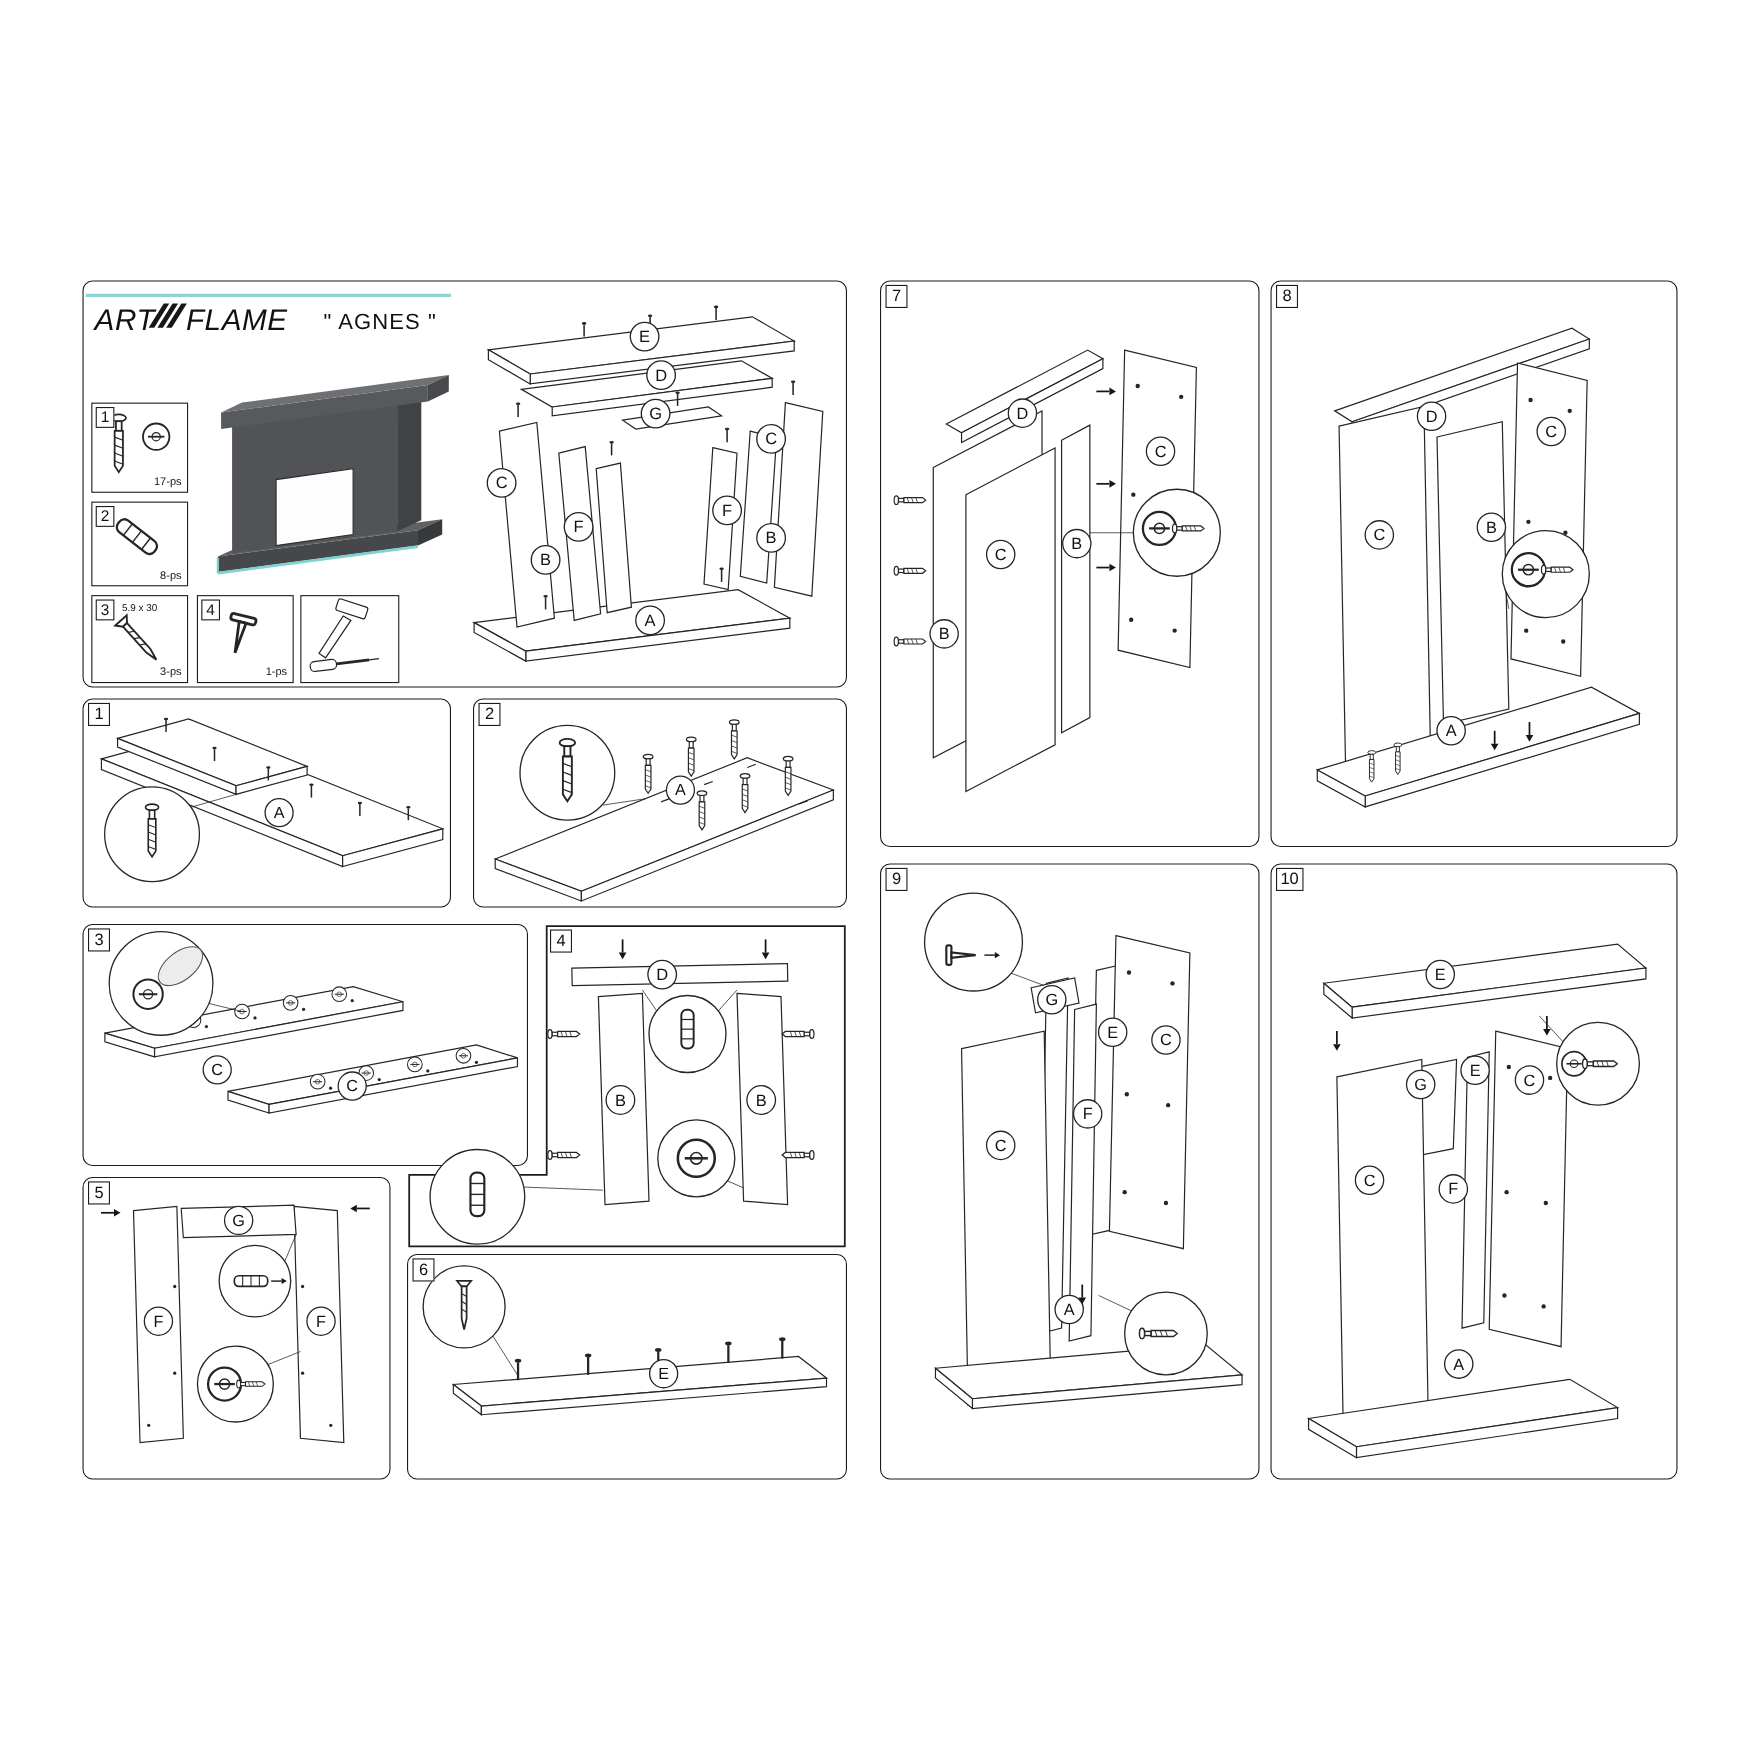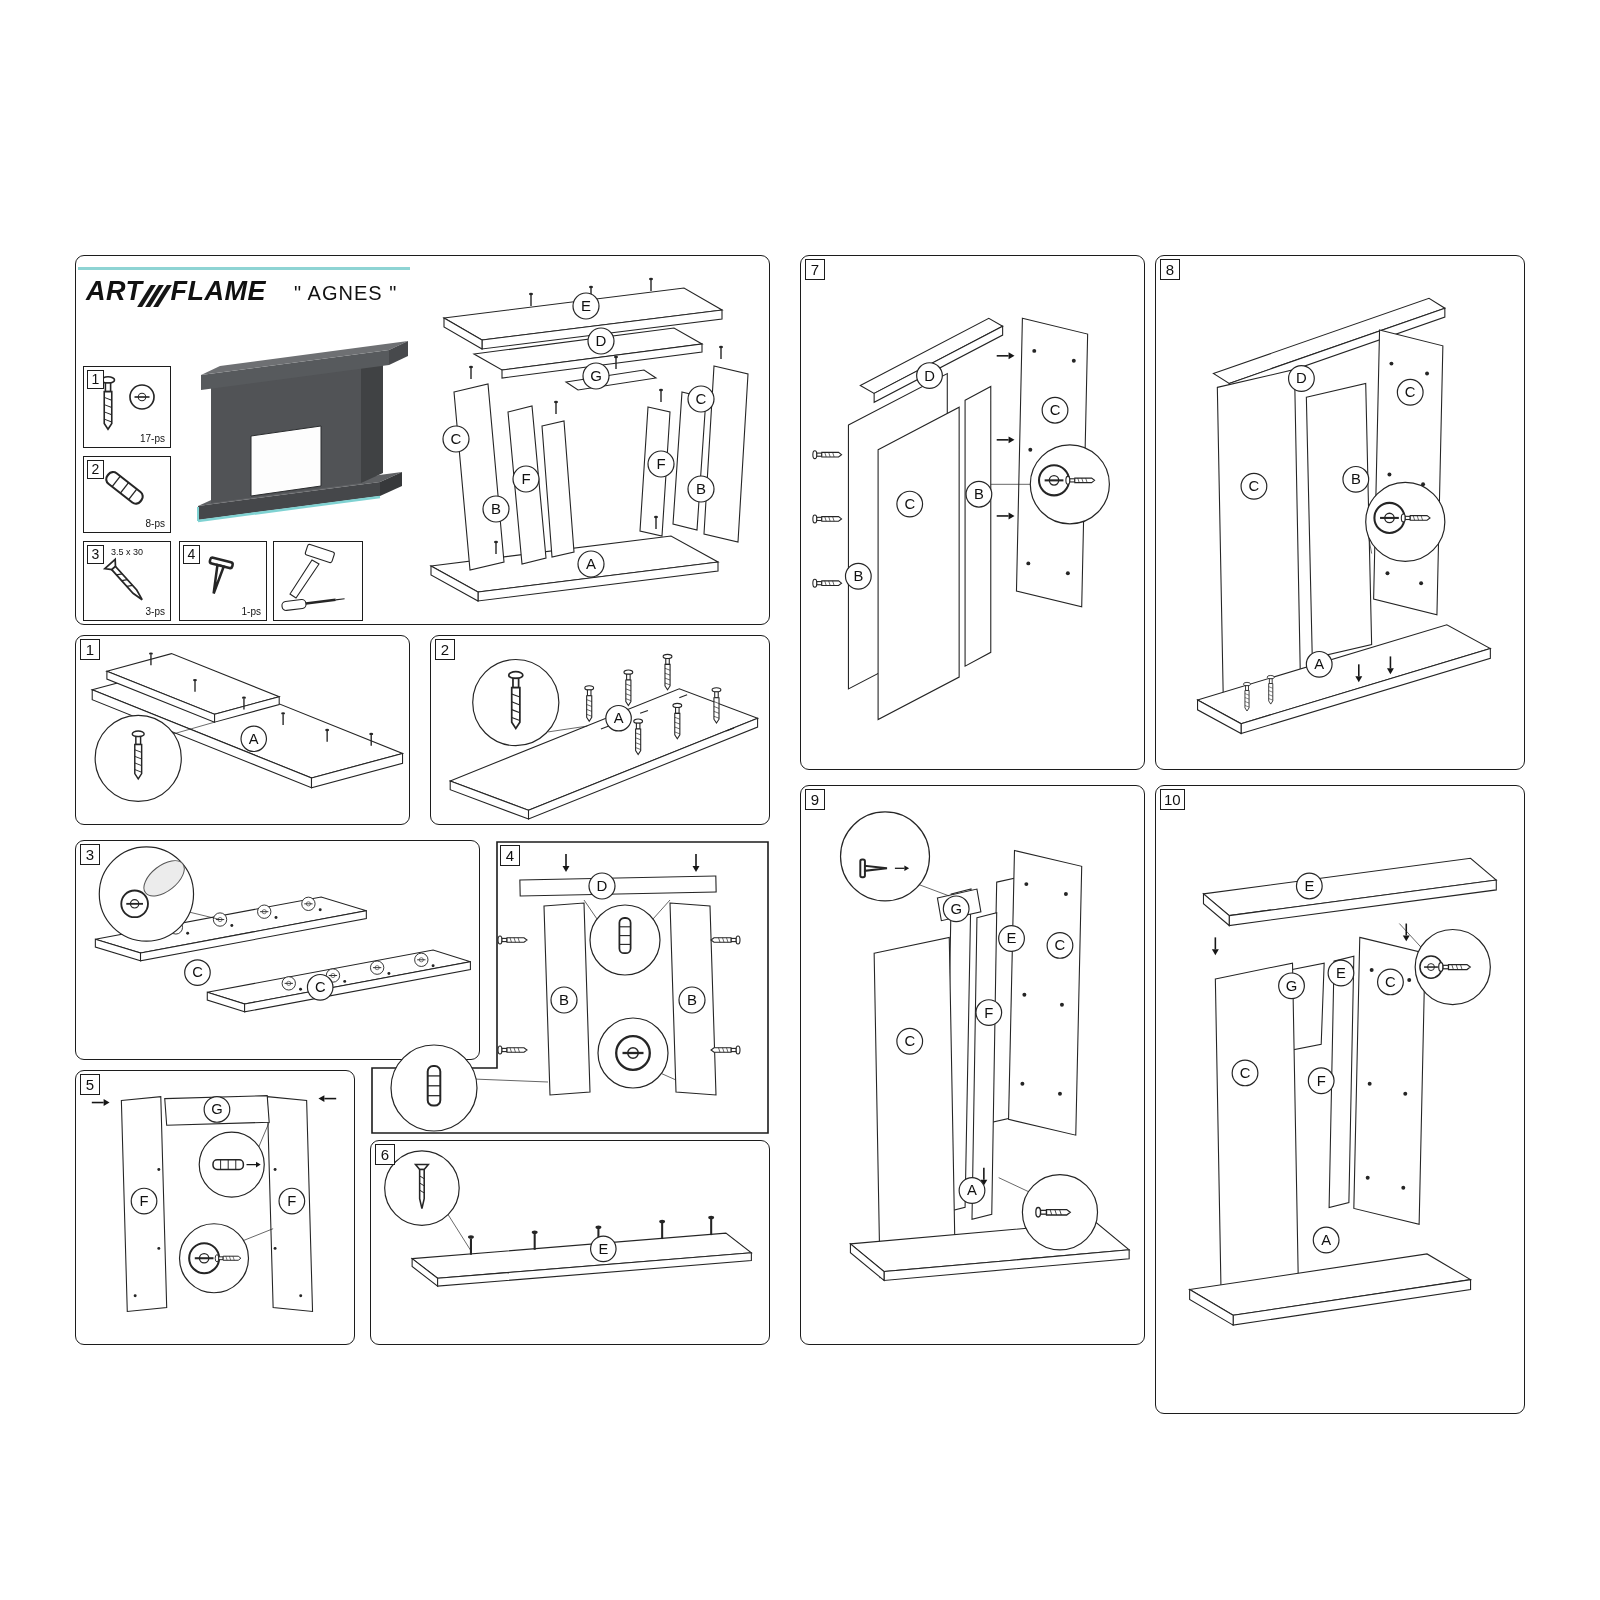--- a/index.html
+++ b/index.html
@@ -14,22 +14,22 @@
   svg text{font-family:"Liberation Sans",sans-serif;fill:#111}
   .p{stroke:#252525;stroke-width:1.1;fill:#fff}
   .pn{stroke:#252525;stroke-width:1.1;fill:none}
   .thin{stroke:#252525;stroke-width:.7;fill:none}
   .dk{fill:#252525}
   .det{stroke:#252525;stroke-width:1.2;fill:#fff}
   .lbl circle{stroke:#252525;stroke-width:1.2;fill:#fff}
   .lbl text{font-size:15px;text-anchor:middle}
   .thumb{fill:#ececec;stroke:#555;stroke-width:1}
   
-  .logo{position:absolute;left:10px;top:20px;display:flex;align-items:flex-end;
-        font-style:italic;font-weight:bold;font-size:27px;letter-spacing:.5px}
+  .logo{position:absolute;left:10px;top:20px;display:flex;align-items:flex-start;
+        font-style:italic;font-weight:normal;font-size:27px;letter-spacing:.5px}
   .slashes{display:inline-flex;margin:0 3px 0 1px}
   .slash{display:block;width:5px;height:22px;background:#161616;transform:skewX(-32deg);margin-right:3px}
   .product{position:absolute;left:218px;top:26px;font-size:20px;letter-spacing:1px}
   .cyan{position:absolute;left:2px;top:11px;width:332px;height:2.5px;background:#8ed4d4}
   .hwbox{position:absolute;border:1.4px solid #1c1c1c;background:#fff}
   .hwbox>svg{position:absolute;left:0;top:0;overflow:visible}
   .hwnum{position:absolute;top:3px;left:3px;border:1.2px solid #1c1c1c;background:#fff;
          font-size:14px;line-height:17px;min-width:17px;text-align:center;padding:0 2px;z-index:3}
   .hwqty{position:absolute;right:5px;bottom:3px;font-size:10px;z-index:3}
   .hwsize{position:absolute;left:27px;top:5px;font-size:9px;z-index:3}
@@ -112,21 +112,21 @@
   </div>
   <div class="hwbox" style="left:7px;top:200px;width:88px;height:77px">
     <div class="hwnum">2</div>
     <svg width="86" height="73" viewBox="0 0 86 73">
       <use href="#g-dowel" transform="translate(24,18) rotate(-52) scale(1.9)"></use>
     </svg>
     <div class="hwqty">8-ps</div>
   </div>
   <div class="hwbox" style="left:7px;top:285px;width:88px;height:80px">
     <div class="hwnum">3</div>
-    <div class="hwsize">3.5 x 30</div>
+    <div class="hwsize">5.9 x 30</div>
     <svg width="86" height="76" viewBox="0 0 86 76">
       <use href="#g-screw" transform="translate(26,22) rotate(-42) scale(1.55)"></use>
     </svg>
     <div class="hwqty">3-ps</div>
   </div>
   <div class="hwbox" style="left:103px;top:285px;width:88px;height:80px">
     <div class="hwnum">4</div>
     <svg width="86" height="76" viewBox="0 0 86 76">
       <use href="#g-tack" transform="translate(42,18) rotate(14) scale(2.3)"></use>
     </svg>
@@ -640,21 +640,21 @@
         <circle r="13"></circle>
         <text y="5">C</text>
       </g>
     <g class="lbl" transform="translate(173,408)">
         <circle r="13"></circle>
         <text y="5">A</text>
       </g>
   </svg>
 </div>
 
-<div class="panel" style="left:1155px;top:785px;width:370px;height:629px">
+<div class="panel" style="left:1155px;top:785px;width:370px;height:560px">
   <div class="badge tl">10</div>
   <svg width="366" height="556" viewBox="0 0 370 560">
     <g>
       <polygon class="p" points="48,108 318,72 344,94 74,130"></polygon>
       <polygon class="p" points="74,130 344,94 344,104 74,140"></polygon>
       <polygon class="p" points="48,108 74,130 74,140 48,118"></polygon>
     </g>
     <g>
       <use href="#g-arrow-r" transform="translate(60,152) rotate(90)"></use>
       <use href="#g-arrow-r" transform="translate(253,138) rotate(90)"></use>

